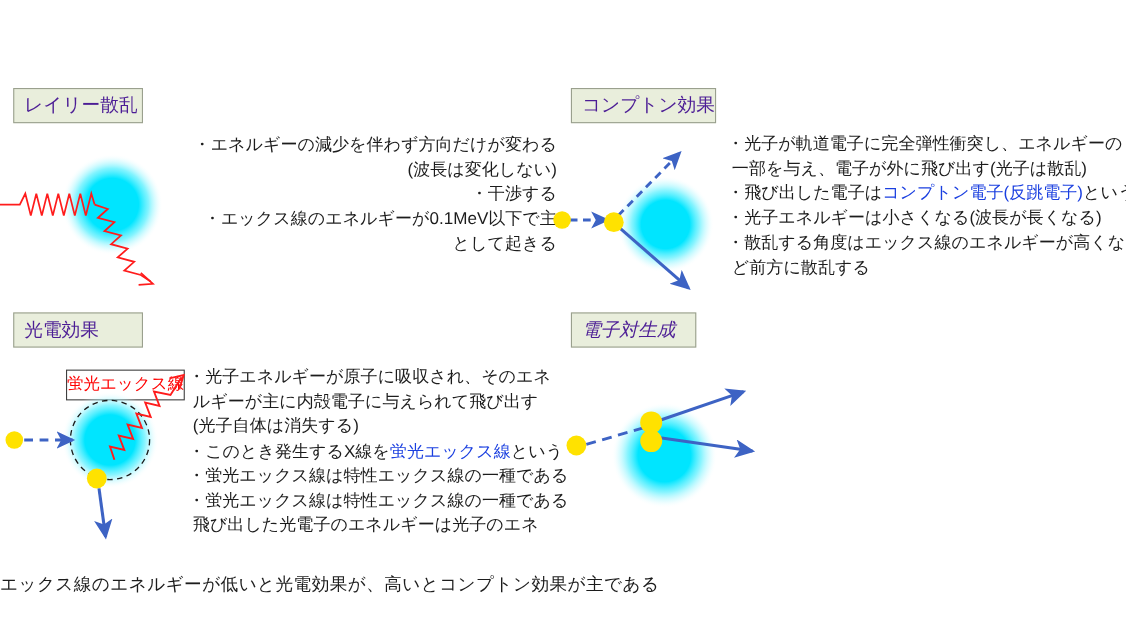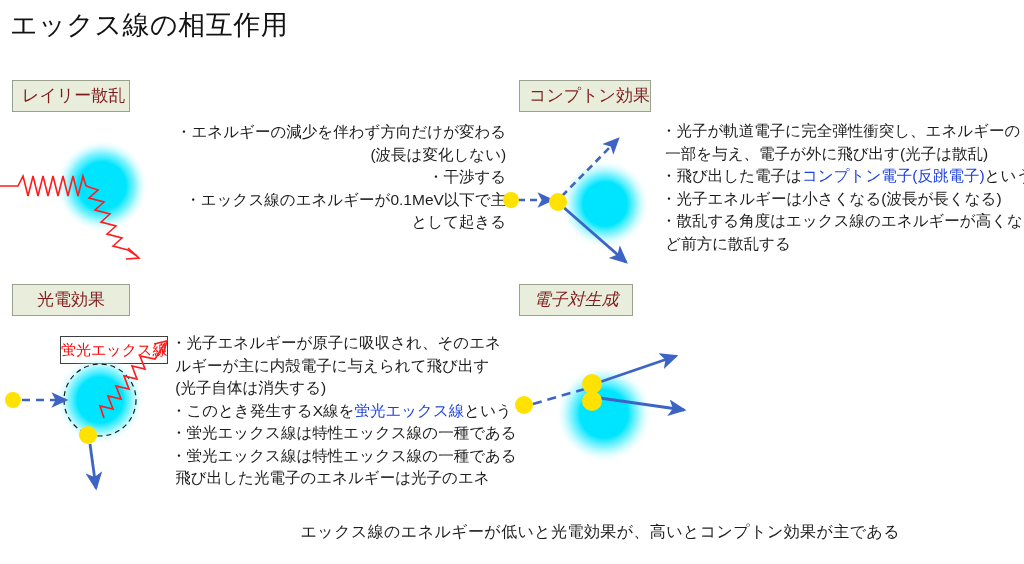--- a/index.html
+++ b/index.html
@@ -31,22 +31,22 @@
     color: #111111;
     white-space: nowrap;
   }
   .section-label {
     position: absolute;
     background: #e9eedc;
     border: 1px solid #9aa08e;
     box-sizing: border-box;
     font-size: 17px;
     line-height: 30px;
-    text-align: center;
-    color: #7f1d1d;
+    text-align: left;
+    color: #4c1d95;
     white-space: nowrap;
     padding: 0 9px;
   }
   .label-rayleigh { left: 12px;  top: 80px;  width: 118px; height: 32px; }
   .label-compton  { left: 519px; top: 80px;  width: 132px; height: 32px; }
   .label-photo    { left: 12px;  top: 284px; width: 118px; height: 32px; }
   .label-pair     { left: 519px; top: 284px; width: 114px; height: 32px; font-style: italic; }
 
   .callout-fluor {
     position: absolute;
@@ -76,43 +76,41 @@
   .text-photo    { left: 171px; top: 332px; }
   .text-pair     { left: 676px; top: 336px; }
 
   .hl-blue { color: #1a3fe0; }
 
   .summary {
     position: absolute;
     left: 0;
     top: 520px;
     width: 881px;
-    text-align: right;
+    text-align: left;
     font-size: 16px;
     line-height: 24px;
     color: #1c1c1c;
     letter-spacing: 0.4px;
     white-space: nowrap;
-    padding-left: 19px;
   }
 
   .diagram {
     position: absolute;
   }
   .d-rayleigh { left: 0px;   top: 128px; width: 200px; height: 140px; }
   .d-compton  { left: 500px; top: 126px; width: 190px; height: 146px; }
   .d-photo    { left: 0px;   top: 336px; width: 200px; height: 164px; }
   .d-pair     { left: 496px; top: 336px; width: 200px; height: 150px; }
 </style>
 </head>
 <body>
 
 <div class="slide">
 
-  <div class="page-title">エックス線の相互作用</div>
 
   <div class="section-label label-rayleigh">レイリー散乱</div>
 
   <svg class="diagram d-rayleigh" viewBox="0 0 200 140">
     <defs>
       <radialGradient id="glowR" cx="50%" cy="50%" r="50%">
         <stop offset="0%" stop-color="#00e5ff" stop-opacity="1"></stop>
         <stop offset="52%" stop-color="#00e5ff" stop-opacity="1"></stop>
         <stop offset="72%" stop-color="#5af0ff" stop-opacity="0.75"></stop>
         <stop offset="88%" stop-color="#b6f8ff" stop-opacity="0.35"></stop>

